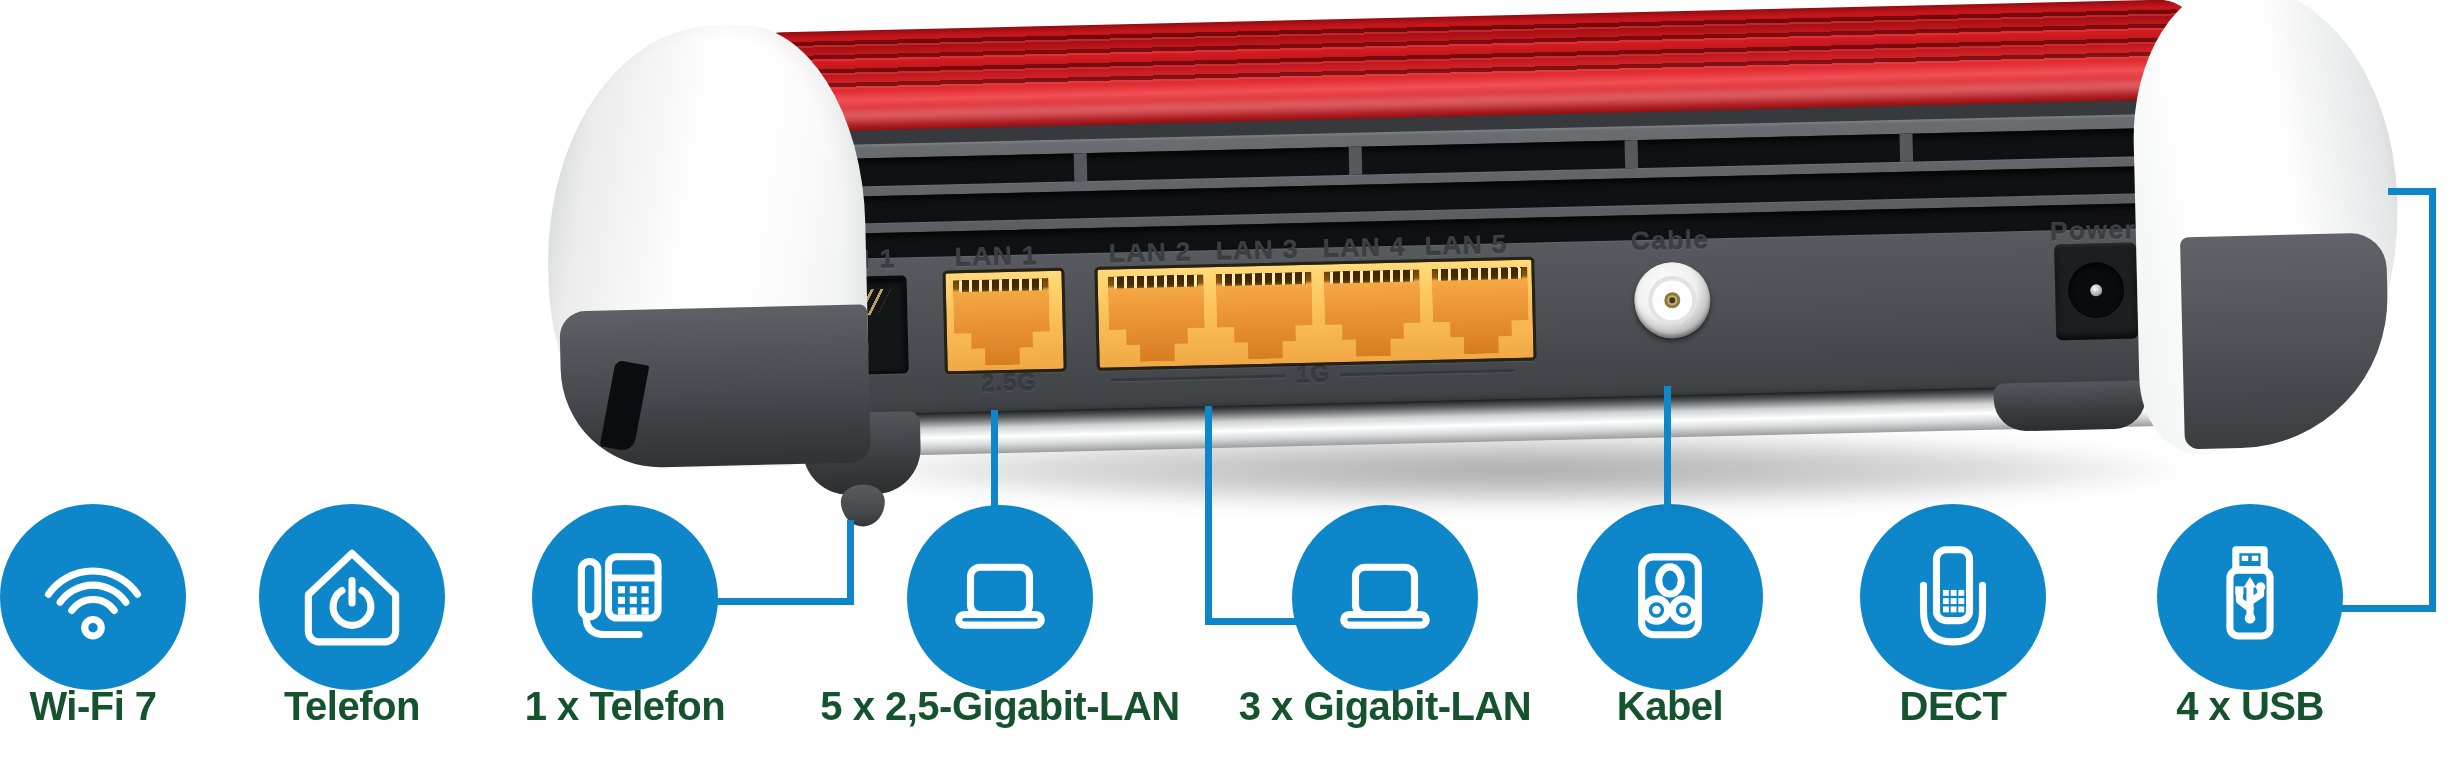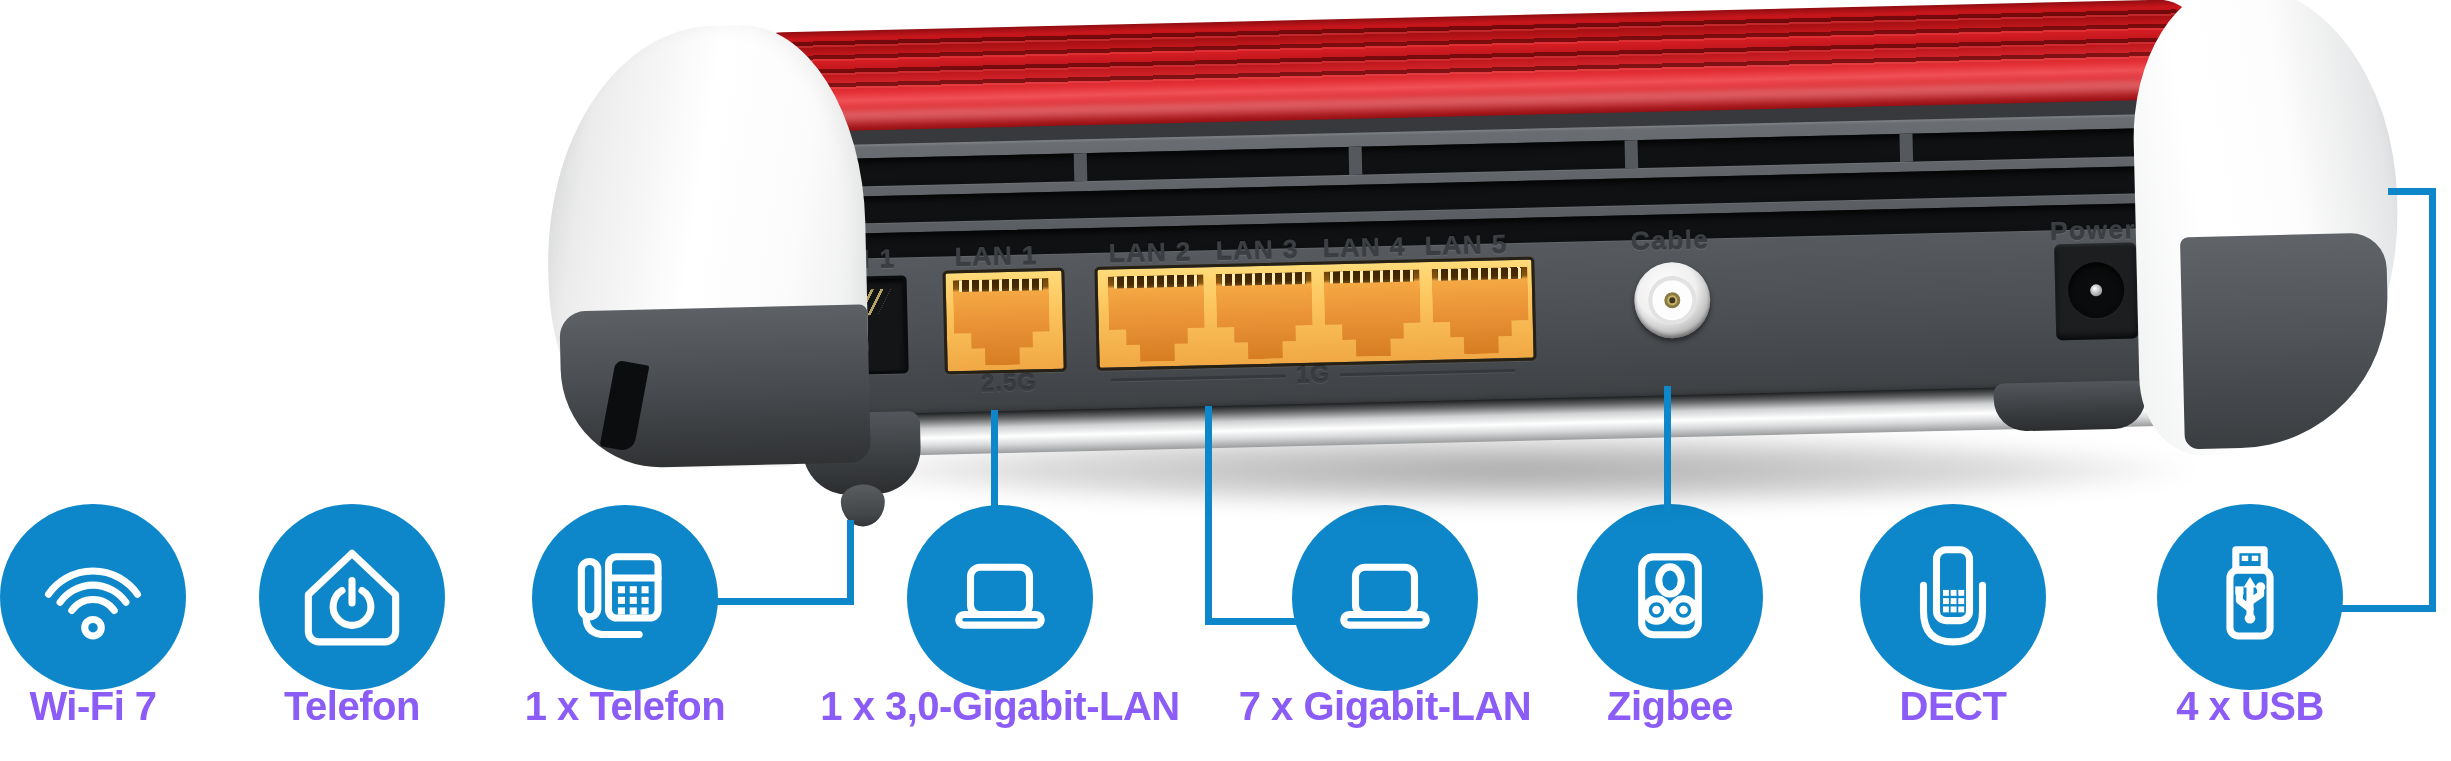--- a/index.html
+++ b/index.html
@@ -105,21 +105,21 @@
   .line-fill{background:var(--blue);}
   .corner-rb{border-right:7px solid var(--blue);border-bottom:7px solid var(--blue);}
   .corner-lb{border-left:7px solid var(--blue);border-bottom:7px solid var(--blue);}
 
   
   .feature{z-index:4;}
   .circle{position:absolute;width:186px;height:186px;border-radius:50%;background:var(--blue);
     display:flex;align-items:center;justify-content:center;}
   .circle svg{width:118px;height:118px;}
   .feat-label{position:absolute;top:684px;transform:translateX(-50%);font-size:40px;font-weight:700;
-    color:#8b5cf6;white-space:nowrap;letter-spacing:-0.5px;}
+    color:#14532d;white-space:nowrap;letter-spacing:-0.5px;}
   svg .st{stroke:#fff;stroke-width:6;fill:none;stroke-linecap:round;stroke-linejoin:round;}
   svg .stf{fill:#fff;stroke:none;}
 </style>
 </head>
 <body>
 
 <div id="stage" style="--blue:#0d87c9;">
 
   <div class="abs router-shadow"></div>
 
@@ -265,45 +265,45 @@
     <div class="feat-label" style="left:625px;">1 x Telefon</div>
   </div>
 
   <div class="feature">
     <div class="circle" style="left:907px;top:505px;">
       <svg viewBox="0 0 100 100">
         <rect class="st" x="25" y="24" width="50" height="40" rx="8"></rect>
         <rect class="st" x="15" y="64" width="70" height="9" rx="4.5" stroke-width="5"></rect>
       </svg>
     </div>
-    <div class="feat-label" style="left:1000px;">1 x 3,0-Gigabit-LAN</div>
+    <div class="feat-label" style="left:1000px;">5 x 2,5-Gigabit-LAN</div>
   </div>
 
   <div class="feature">
     <div class="circle" style="left:1292px;top:505px;">
       <svg viewBox="0 0 100 100">
         <rect class="st" x="25" y="24" width="50" height="40" rx="8"></rect>
         <rect class="st" x="15" y="64" width="70" height="9" rx="4.5" stroke-width="5"></rect>
       </svg>
     </div>
-    <div class="feat-label" style="left:1385px;">7 x Gigabit-LAN</div>
+    <div class="feat-label" style="left:1385px;">3 x Gigabit-LAN</div>
   </div>
 
   <div class="feature">
     <div class="circle" style="left:1577px;top:504px;">
       <svg viewBox="0 0 100 100">
         <rect class="st" x="26" y="16" width="48" height="66" rx="10"></rect>
         <ellipse class="st" cx="50" cy="36" rx="9.5" ry="11.5" stroke-width="5.5"></ellipse>
         <circle class="st" cx="38.5" cy="61" r="9.5" stroke-width="5.5"></circle>
         <circle class="st" cx="61.5" cy="61" r="9.5" stroke-width="5.5"></circle>
         <circle class="stf" cx="38.5" cy="61" r="3.6"></circle>
         <circle class="stf" cx="61.5" cy="61" r="3.6"></circle>
       </svg>
     </div>
-    <div class="feat-label" style="left:1670px;">Zigbee</div>
+    <div class="feat-label" style="left:1670px;">Kabel</div>
   </div>
 
   <div class="feature">
     <div class="circle" style="left:1860px;top:504px;">
       <svg viewBox="0 0 100 100">
         <rect class="st" x="36" y="10" width="28" height="60" rx="8"></rect>
         <g class="stf">
           <rect x="41.5" y="44" width="5" height="5"></rect>
             <rect x="48" y="44" width="5" height="5"></rect>
             <rect x="54.5" y="44" width="5" height="5"></rect>

